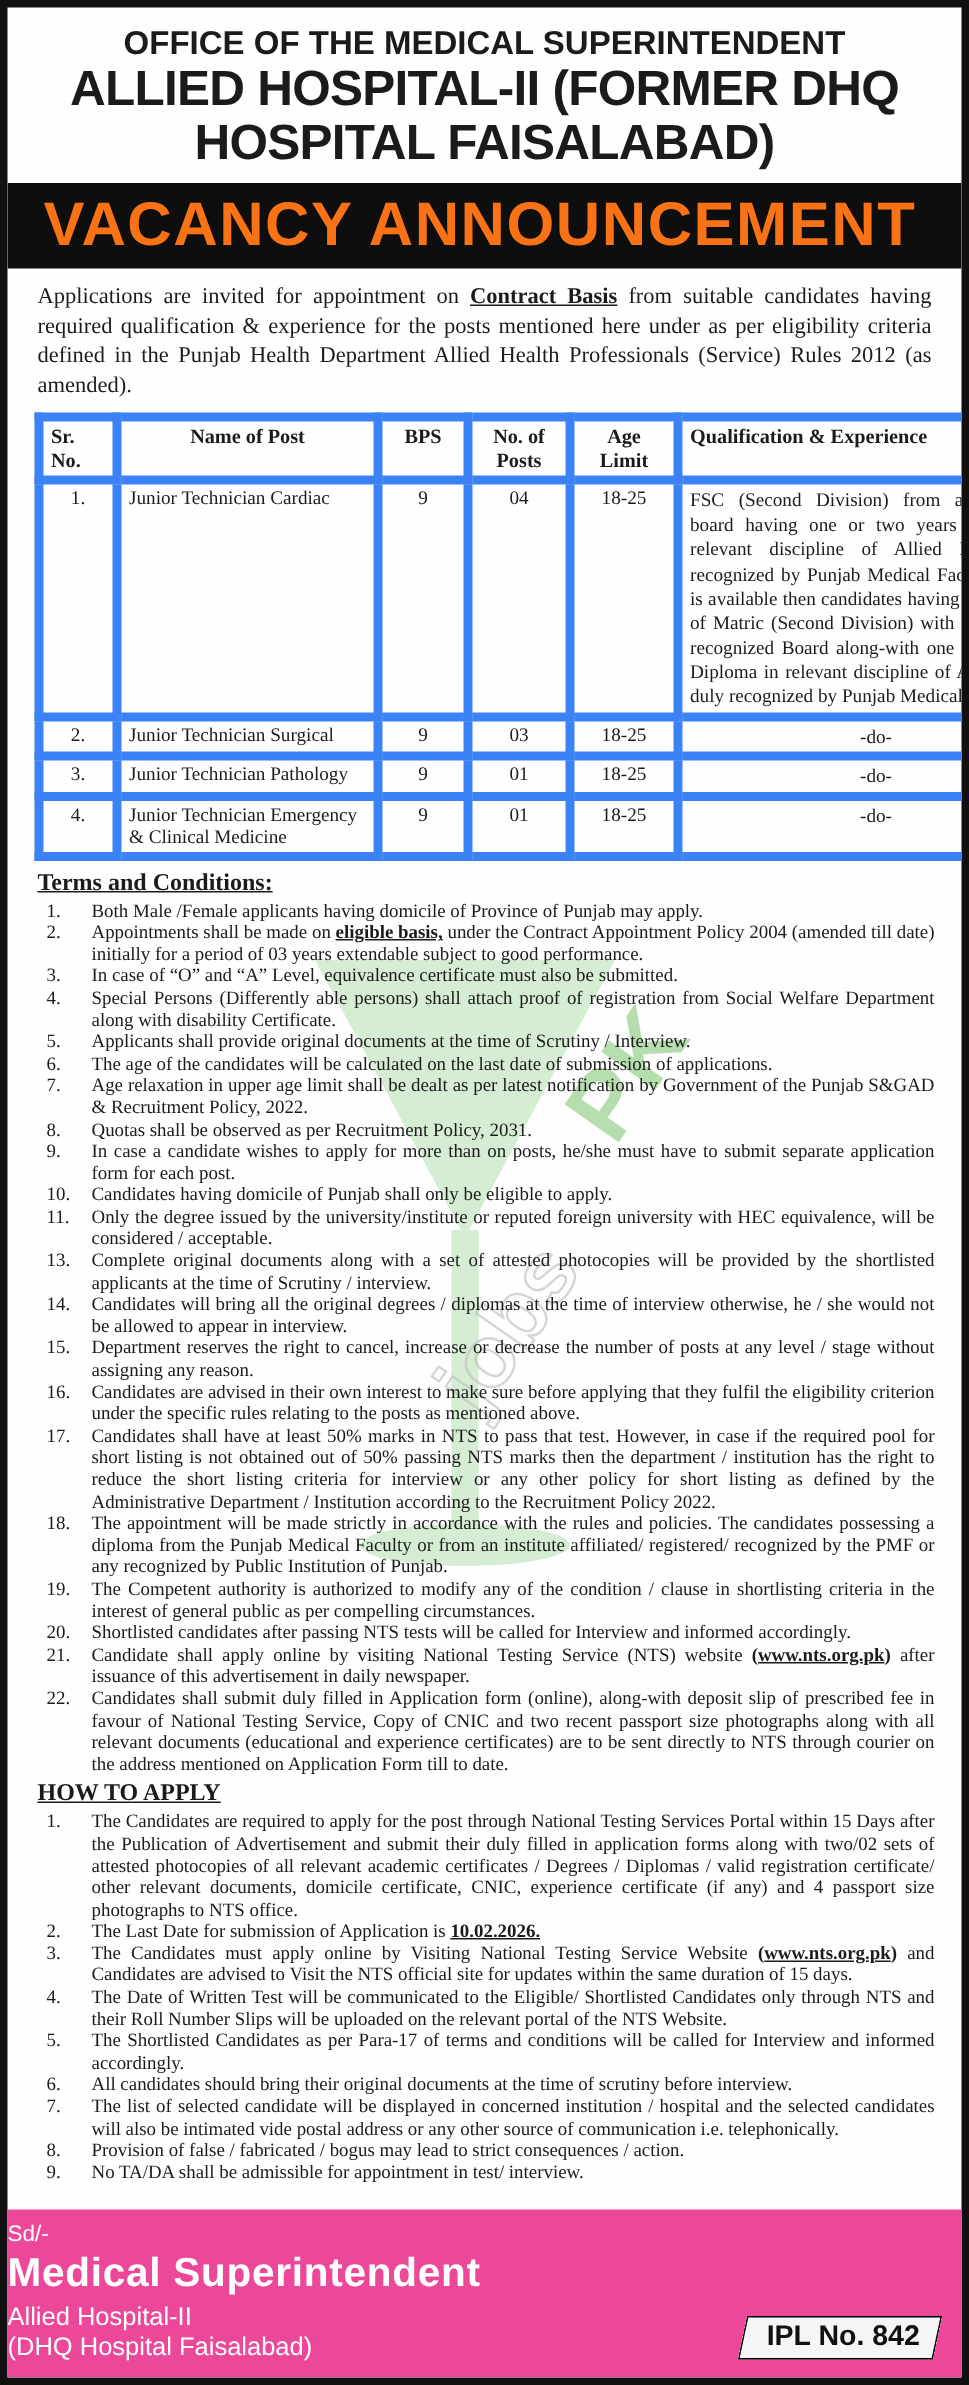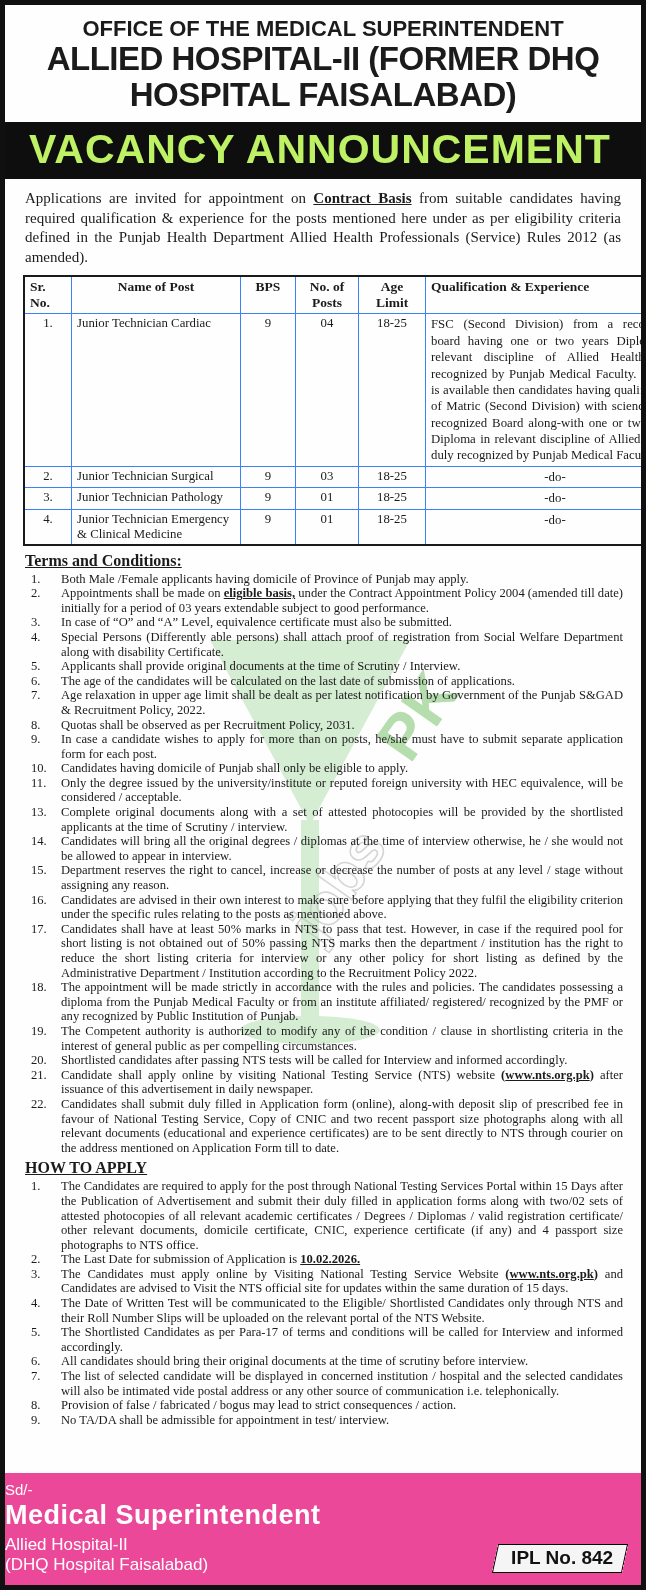--- a/index.html
+++ b/index.html
@@ -6,31 +6,31 @@
   .page{
     position:relative; width:646px; height:1590px; margin:0 auto;
     background:#fefefe; border:5px solid #101010; box-sizing:border-box;
     font-family:"Liberation Serif", serif; color:#1b1b1b; overflow:hidden;
   }
   
   .masthead{ text-align:center; padding:12px 8px 4px; font-family:"Liberation Sans",sans-serif; }
   .masthead .line1{ font-size:22px; font-weight:bold; letter-spacing:0px; line-height:1.1; }
   .masthead .line2, .masthead .line3{ font-size:33px; font-weight:bold; letter-spacing:-0.5px; line-height:1.08; }
   .banner{
-    background:#0e0e0e; color:#bef264; margin-top:6px;
+    background:#0e0e0e; color:#f97316; margin-top:6px;
     font-family:"Liberation Sans",sans-serif; font-weight:bold;
     font-size:41px; letter-spacing:1px; padding:7px 10px 9px 24px; line-height:1.0;
   }
   
   .intro{ margin:10px 20px 8px; font-size:15px; line-height:1.3; text-align:justify; }
   .b{ font-weight:bold; }
   .u{ text-decoration:underline; }
   
   table.posts{ border-collapse:collapse; margin:6px 18px; width:610px; border:2px solid #1a1a1a; table-layout:fixed; }
-  table.posts th, table.posts td{ border:1px solid #3b82f6; padding:2px 5px; vertical-align:top; }
+  table.posts th, table.posts td{ border:6px solid #3b82f6; padding:2px 5px; vertical-align:top; }
   table.posts th{ font-size:13.5px; text-align:center; font-weight:bold; }
   table.posts th.c0{ text-align:left; }
   table.posts th.c5{ text-align:left; }
   table.posts td{ font-size:12.8px; }
   .c0{ width:36px; text-align:center; }
   .c1{ width:158px;margin-top:24px; }
   .c2{ width:44px; text-align:center; }
   .c3{ width:52px; text-align:center; }
   .c4{ width:56px; text-align:center;margin-left:30px; }
   .c5{ width:248px; }

